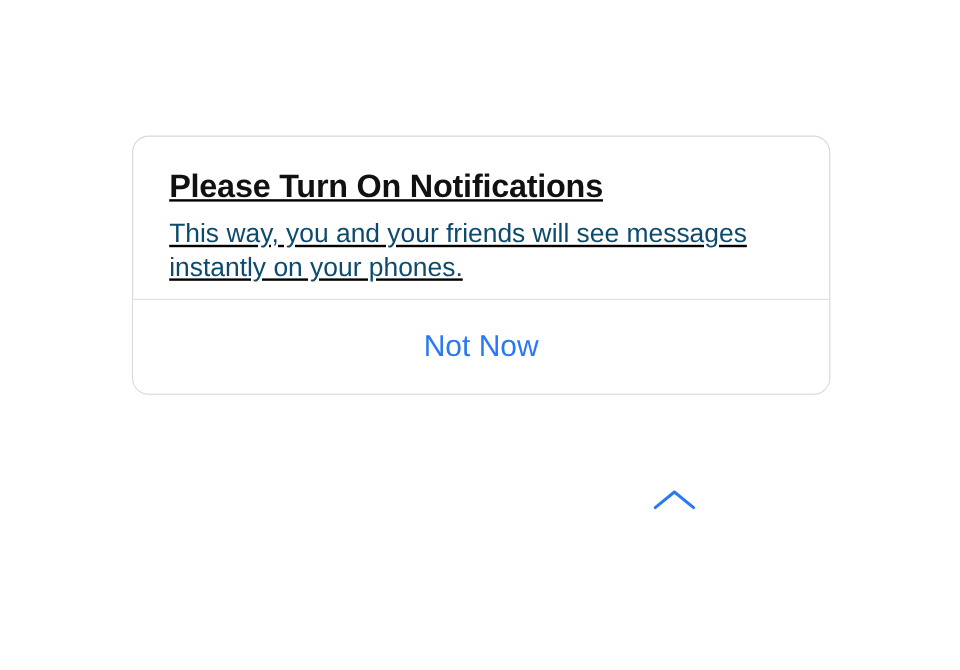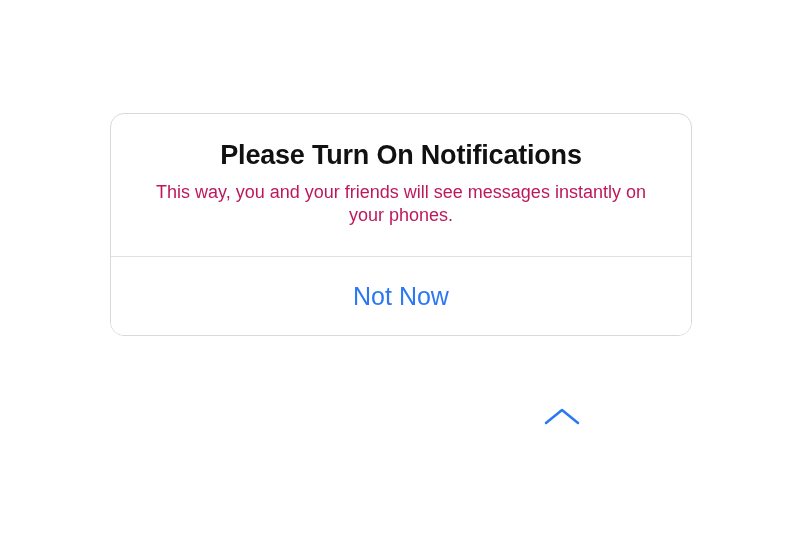--- a/index.html
+++ b/index.html
@@ -18,35 +18,36 @@
     position: absolute;
     left: 110px;
     top: 113px;
     width: 582px;
     border: 1px solid #d9d9d9;
     border-radius: 14px;
     background: #ffffff;
     overflow: hidden;
   }
   .dialog-body {
-    padding: 26px 30px 29px 30px;
-    text-align: center;
+    padding: 26px 30px 12px 30px;
+    text-align: left;
     border-bottom: 1px solid #e2e2e2;
+    text-decoration: underline;
   }
   .dialog-title {
     font-size: 27px;
     font-weight: 600;
     color: #111;
     letter-spacing: -0.2px;
   }
   .dialog-message {
     margin-top: 10px;
-    font-size: 18px;
+    font-size: 22px;
     font-weight: 400;
-    color: #be185d;
+    color: #0c4a6e;
     line-height: 1.28;
   }
   .dialog-actions {
     display: flex;
     height: 78px;
   }
   .dialog-button {
     flex: 1;
     display: flex;
     align-items: center;

